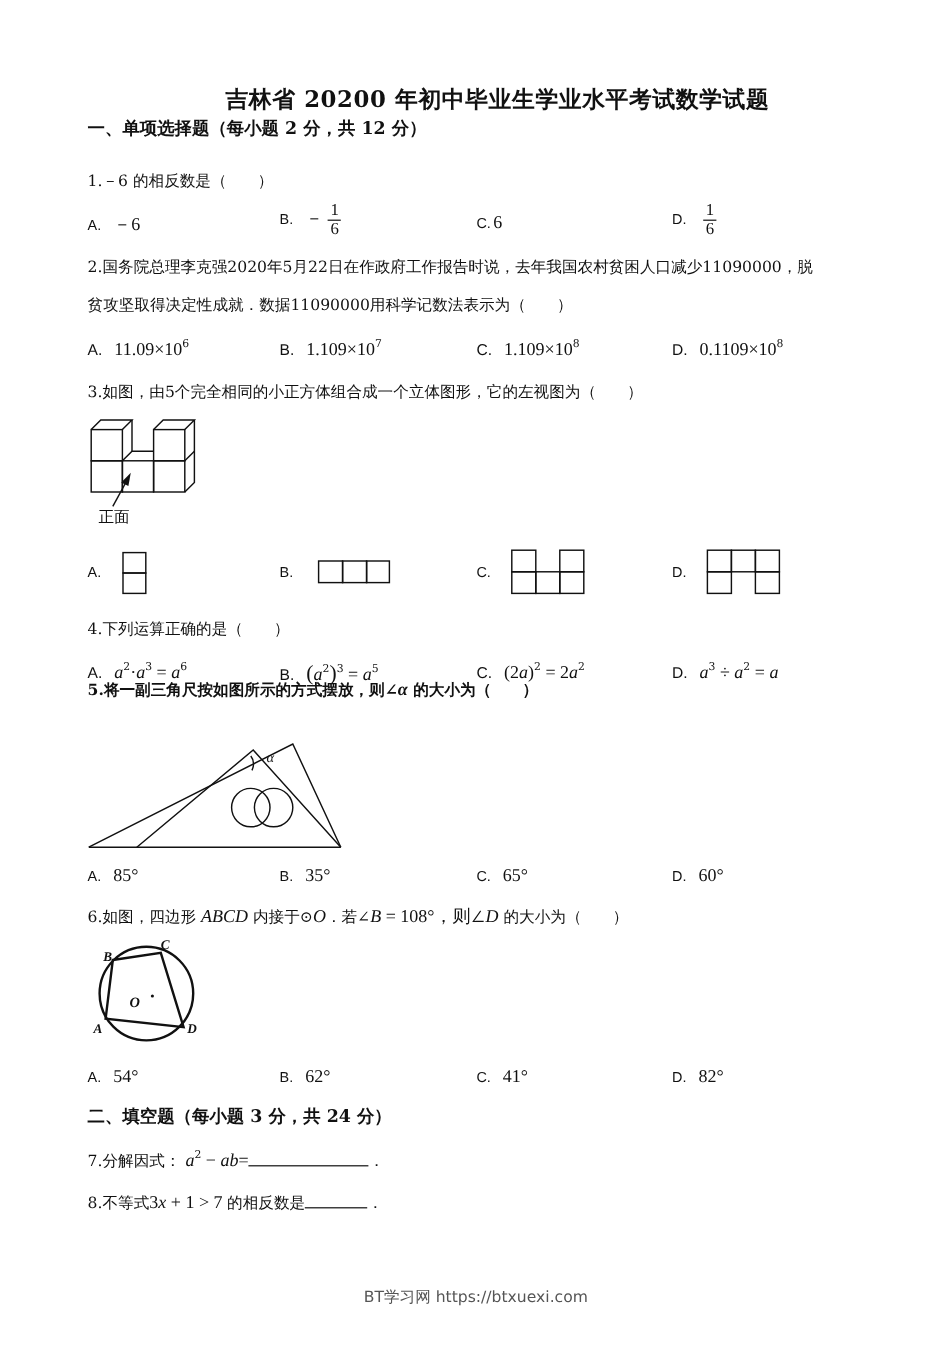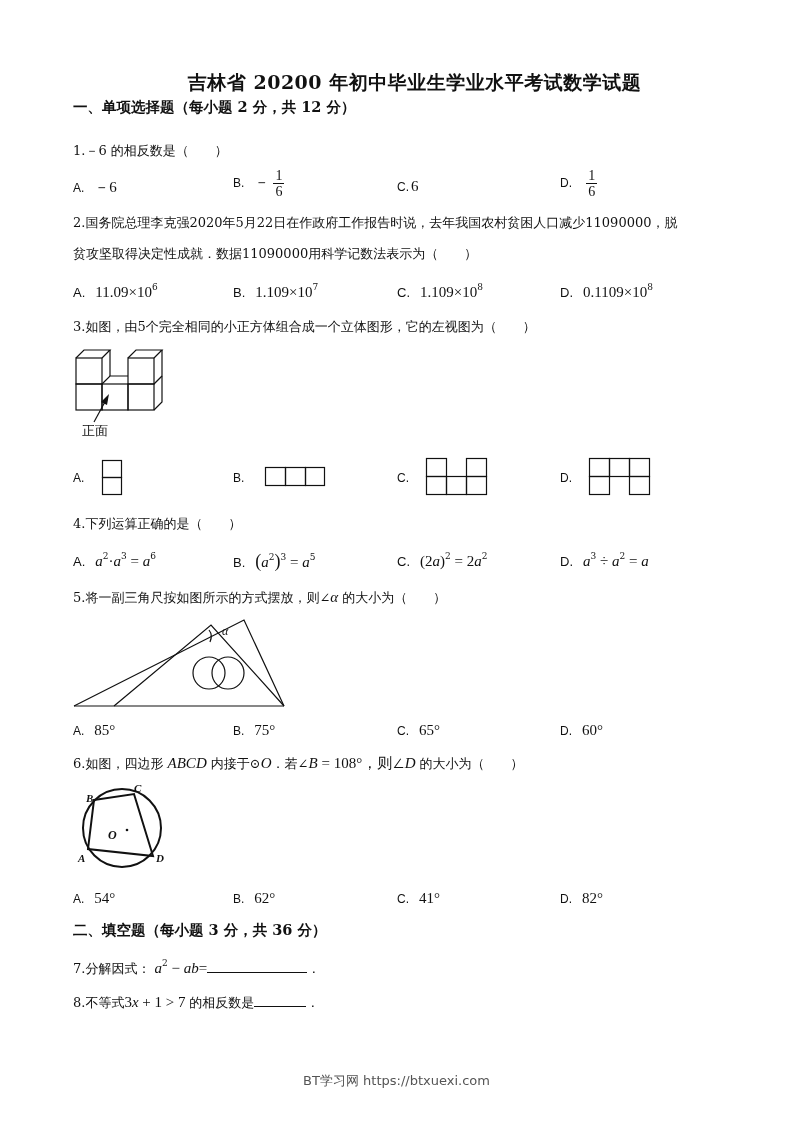--- a/index.html
+++ b/index.html
@@ -144,39 +144,39 @@
 <div class="abs opt" style="left:233px; top:551px;">
   <span class="lbl m" style="font-size:13px;">B.</span><span class="m" style="font-size:18px;">(</span><span class="mi">a</span><sup>2</sup><span class="m" style="font-size:18px;">)</span><sup>3</sup><span class="m"> = </span><span class="mi">a</span><sup>5</sup>
 </div>
 <div class="abs opt" style="left:397px; top:551px;">
   <span class="lbl m" style="font-size:13px;">C.</span><span class="m">(2</span><span class="mi">a</span><span class="m">)</span><sup>2</sup><span class="m"> = 2</span><span class="mi">a</span><sup>2</sup>
 </div>
 <div class="abs opt" style="left:560px; top:551px;">
   <span class="lbl m" style="font-size:13px;">D.</span><span class="mi">a</span><sup>3</sup><span class="m"> ÷ </span><span class="mi">a</span><sup>2</sup><span class="m"> = </span><span class="mi">a</span>
 </div>
 
-<div class="abs q" style="top:589px;">
+<div class="abs q" style="top:566px;font-weight:bold;">
   <span>5.</span><span>将一副三角尺按如图所示的方式摆放，则∠</span><span class="mi">α</span><span> 的大小为（　　）</span>
 </div>
 <svg style="left:72px; top:615px;" width="216" height="95" viewBox="0 0 216 95">
   <g fill="none" stroke="#111" stroke-width="1.2">
     <line x1="2" y1="91" x2="212" y2="91"></line>
     <polyline points="2,91 172,5 212,91"></polyline>
     <polyline points="42,91 139,10 212,91"></polyline>
     <path d="M 137 15 Q 141 20 138 27"></path>
     <circle cx="137" cy="58" r="16"></circle>
     <circle cx="156" cy="58" r="16"></circle>
   </g>
 </svg>
 <div class="abs mi" style="left:222px; top:624px; font-size:12px;">α</div>
 <div class="abs opt" style="left:73px; top:722px;">
   <span class="lbl">A.</span><span class="m">85°</span>
 </div>
 <div class="abs opt" style="left:233px; top:722px;">
-  <span class="lbl">B.</span><span class="m">75°</span>
+  <span class="lbl">B.</span><span class="m">35°</span>
 </div>
 <div class="abs opt" style="left:397px; top:722px;">
   <span class="lbl">C.</span><span class="m">65°</span>
 </div>
 <div class="abs opt" style="left:560px; top:722px;">
   <span class="lbl">D.</span><span class="m">60°</span>
 </div>
 
 <div class="abs q" style="top:754px;">
   <span>6.</span><span>如图，四边形 </span><span class="mi">ABCD</span><span> 内接于⊙</span><span class="mi">O</span><span>．若∠</span><span class="mi">B</span><span class="m"> = 108°，则∠</span><span class="mi">D</span><span> 的大小为（　　）</span>
@@ -199,21 +199,21 @@
 <div class="abs opt" style="left:233px; top:890px;">
   <span class="lbl">B.</span><span class="m">62°</span>
 </div>
 <div class="abs opt" style="left:397px; top:890px;">
   <span class="lbl">C.</span><span class="m">41°</span>
 </div>
 <div class="abs opt" style="left:560px; top:890px;">
   <span class="lbl">D.</span><span class="m">82°</span>
 </div>
 
-<div class="abs section" style="top:921px;">二、填空题（每小题 3 分，共 36 分）</div>
+<div class="abs section" style="top:921px;">二、填空题（每小题 3 分，共 24 分）</div>
 
 <div class="abs q" style="top:958px;">
   <span>7.</span><span>分解因式：</span>
   <span class="mi">a</span><sup>2</sup><span class="m"> − </span><span class="mi">ab</span><span class="m">=</span><span class="blank" style="width:100px;"></span><span>．</span>
 </div>
 
 <div class="abs q" style="top:994px;">
   <span>8.</span><span>不等式</span><span class="m">3</span><span class="mi">x</span><span class="m"> + 1 &gt; 7 </span><span>的相反数是</span><span class="blank" style="width:52px;"></span><span>．</span>
 </div>
 

